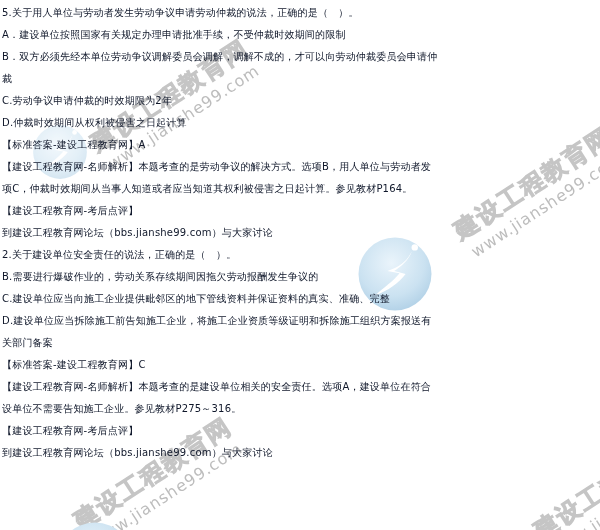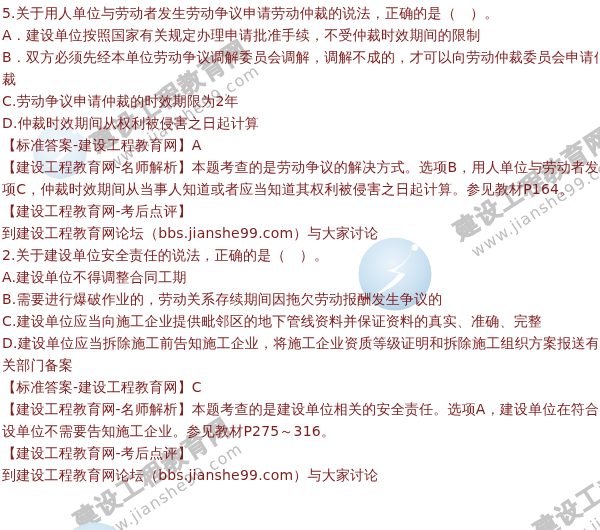--- a/index.html
+++ b/index.html
@@ -7,24 +7,24 @@
     width:600px;height:530px;
     background:#ffffff;
     overflow:hidden;position:relative;
     font-family:"DejaVu Sans",sans-serif;
   }
   
   .doc{
     position:absolute;left:2px;top:2px;width:596px;z-index:3;
   }
   .line{
-    font-size:14px;
+    font-size:10px;
     height:22px;line-height:22px;
     letter-spacing:0.2px;
-    color:#7f1d1d;
+    color:#0f172a;
     white-space:pre;
     overflow:hidden;
   }
   
   .wm-band{
     position:absolute;z-index:1;width:260px;
     transform:rotate(-33deg);
     text-align:center;
     pointer-events:none;
   }
@@ -100,21 +100,20 @@
   <div class="line">B．双方必须先经本单位劳动争议调解委员会调解，调解不成的，才可以向劳动仲裁委员会申请仲</div>
   <div class="line">裁</div>
   <div class="line">C.劳动争议申请仲裁的时效期限为2年</div>
   <div class="line">D.仲裁时效期间从权利被侵害之日起计算</div>
   <div class="line">【标准答案-建设工程教育网】A</div>
   <div class="line">【建设工程教育网-名师解析】本题考查的是劳动争议的解决方式。选项B，用人单位与劳动者发</div>
   <div class="line">项C，仲裁时效期间从当事人知道或者应当知道其权利被侵害之日起计算。参见教材P164。</div>
   <div class="line">【建设工程教育网-考后点评】</div>
   <div class="line">到建设工程教育网论坛（bbs.jianshe99.com）与大家讨论</div>
   <div class="line">2.关于建设单位安全责任的说法，正确的是（　）。</div>
-  <div class="line">A.建设单位不得调整合同工期</div>
   <div class="line">B.需要进行爆破作业的，劳动关系存续期间因拖欠劳动报酬发生争议的</div>
   <div class="line">C.建设单位应当向施工企业提供毗邻区的地下管线资料并保证资料的真实、准确、完整</div>
   <div class="line">D.建设单位应当拆除施工前告知施工企业，将施工企业资质等级证明和拆除施工组织方案报送有</div>
   <div class="line">关部门备案</div>
   <div class="line">【标准答案-建设工程教育网】C</div>
   <div class="line">【建设工程教育网-名师解析】本题考查的是建设单位相关的安全责任。选项A，建设单位在符合</div>
   <div class="line">设单位不需要告知施工企业。参见教材P275～316。</div>
   <div class="line">【建设工程教育网-考后点评】</div>
   <div class="line">到建设工程教育网论坛（bbs.jianshe99.com）与大家讨论</div>
 </div>

